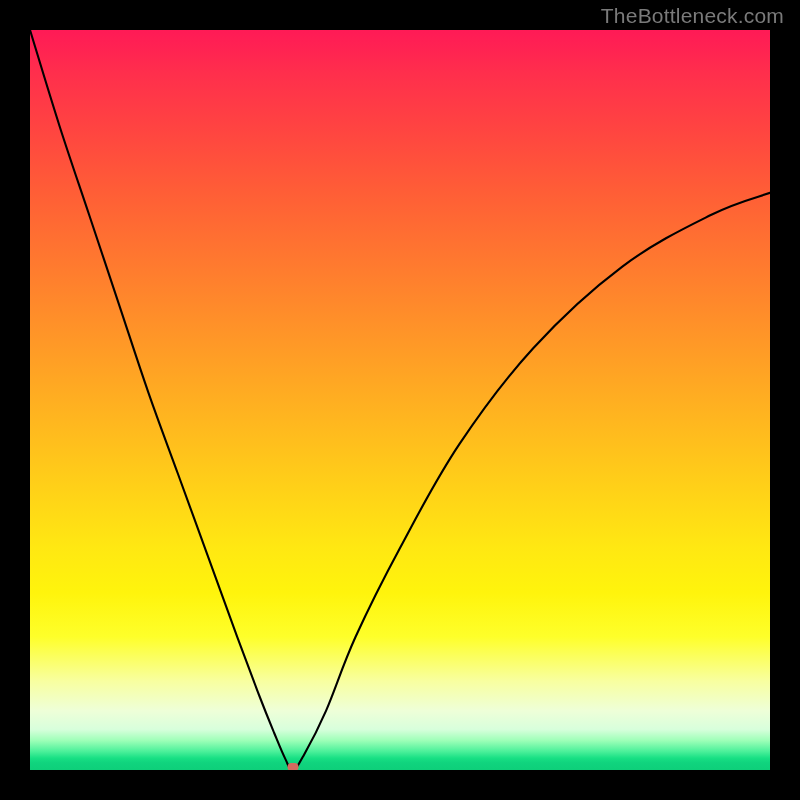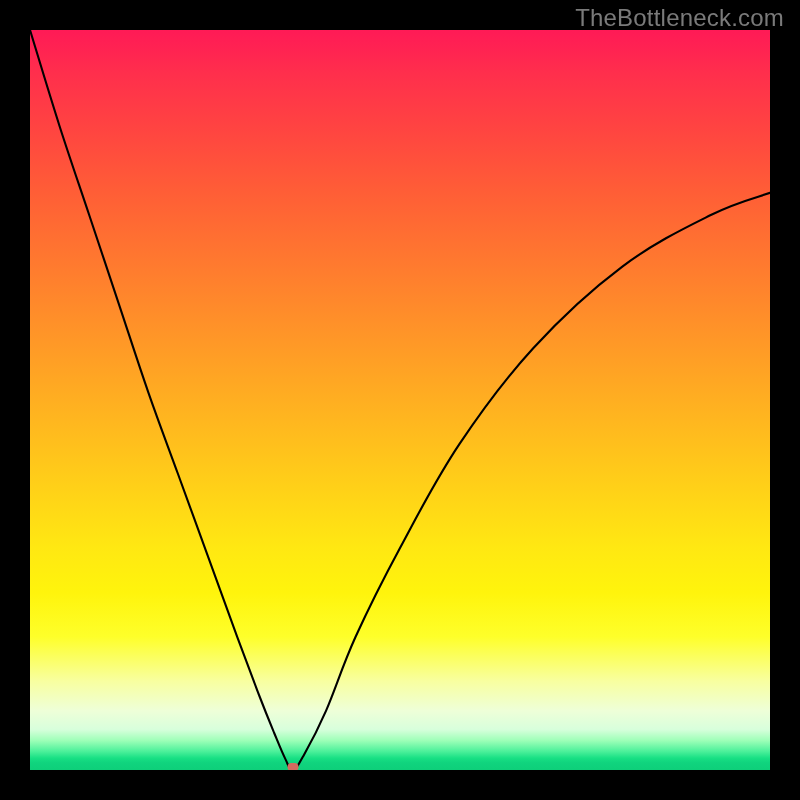--- a/index.html
+++ b/index.html
@@ -9,21 +9,21 @@
     background: #000;
     position: relative;
     font-family: Arial, Helvetica, sans-serif;
     overflow: hidden;
   }
   .watermark {
     position: absolute;
     top: 4px;
     right: 16px;
     color: #7a7a7a;
-    font-size: 24px;
+    font-size: 21px;
     font-weight: 400;
     letter-spacing: 0.2px;
     z-index: 10;
   }
   .plot-area {
     position: absolute;
     left: 30px;
     top: 30px;
     width: 740px;
     height: 740px;

